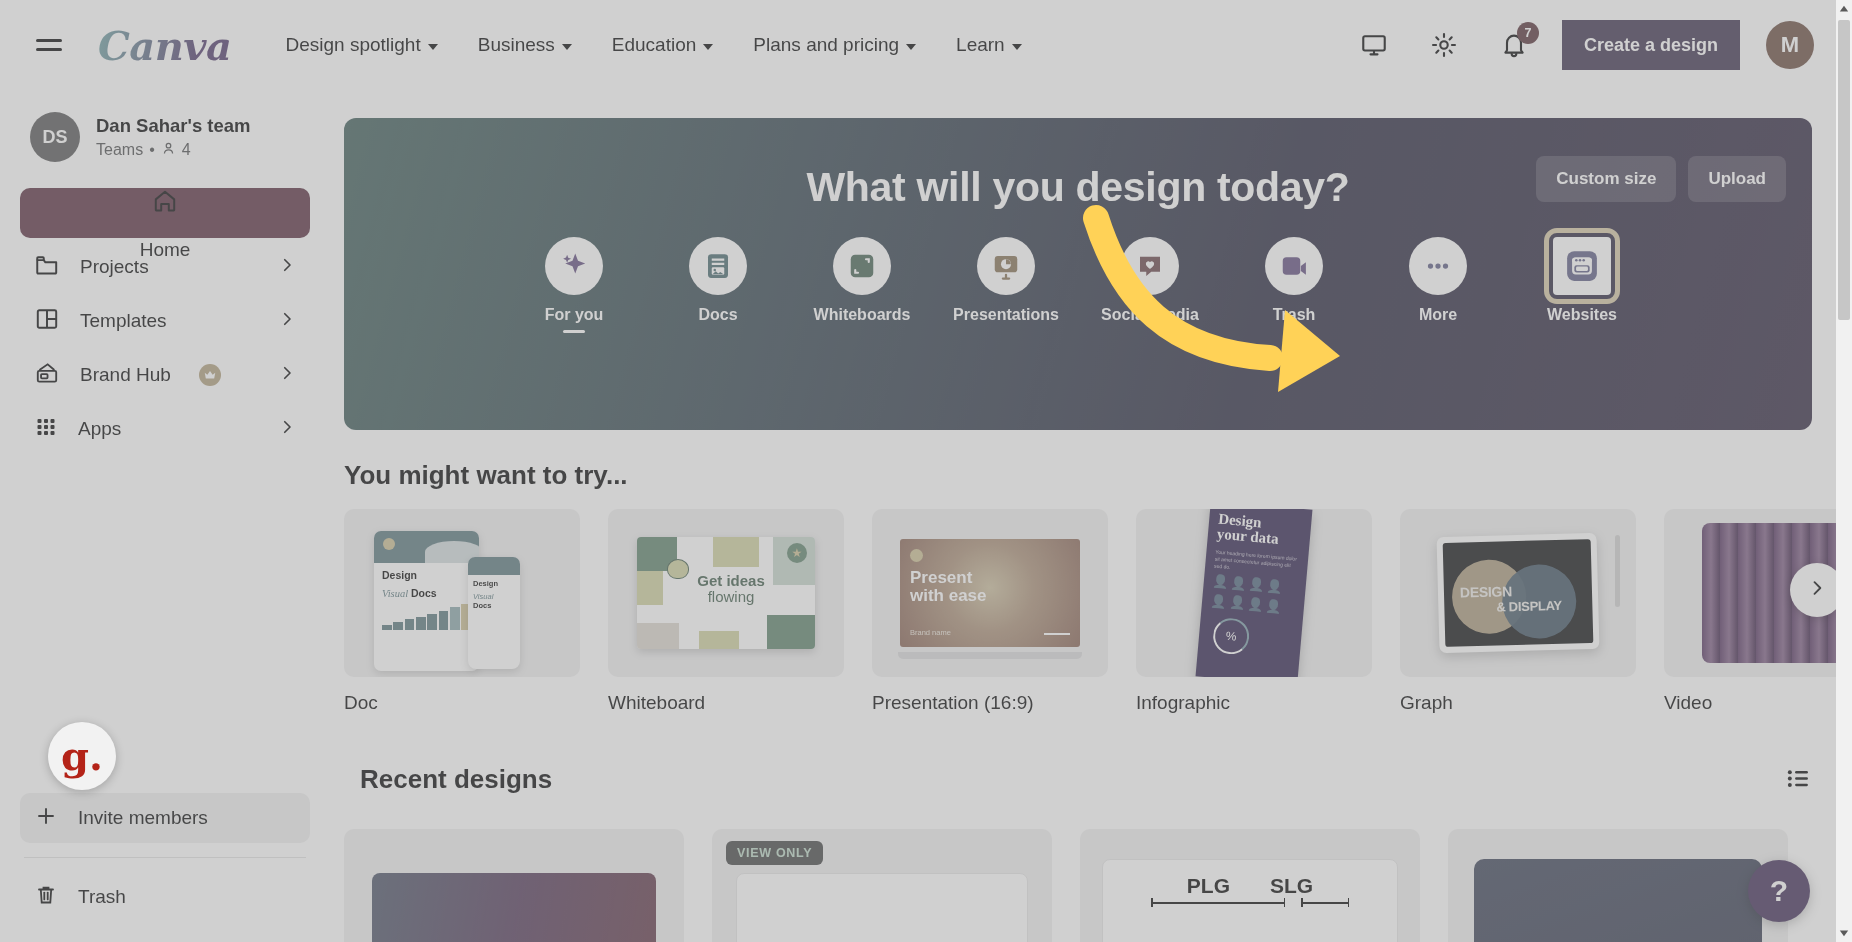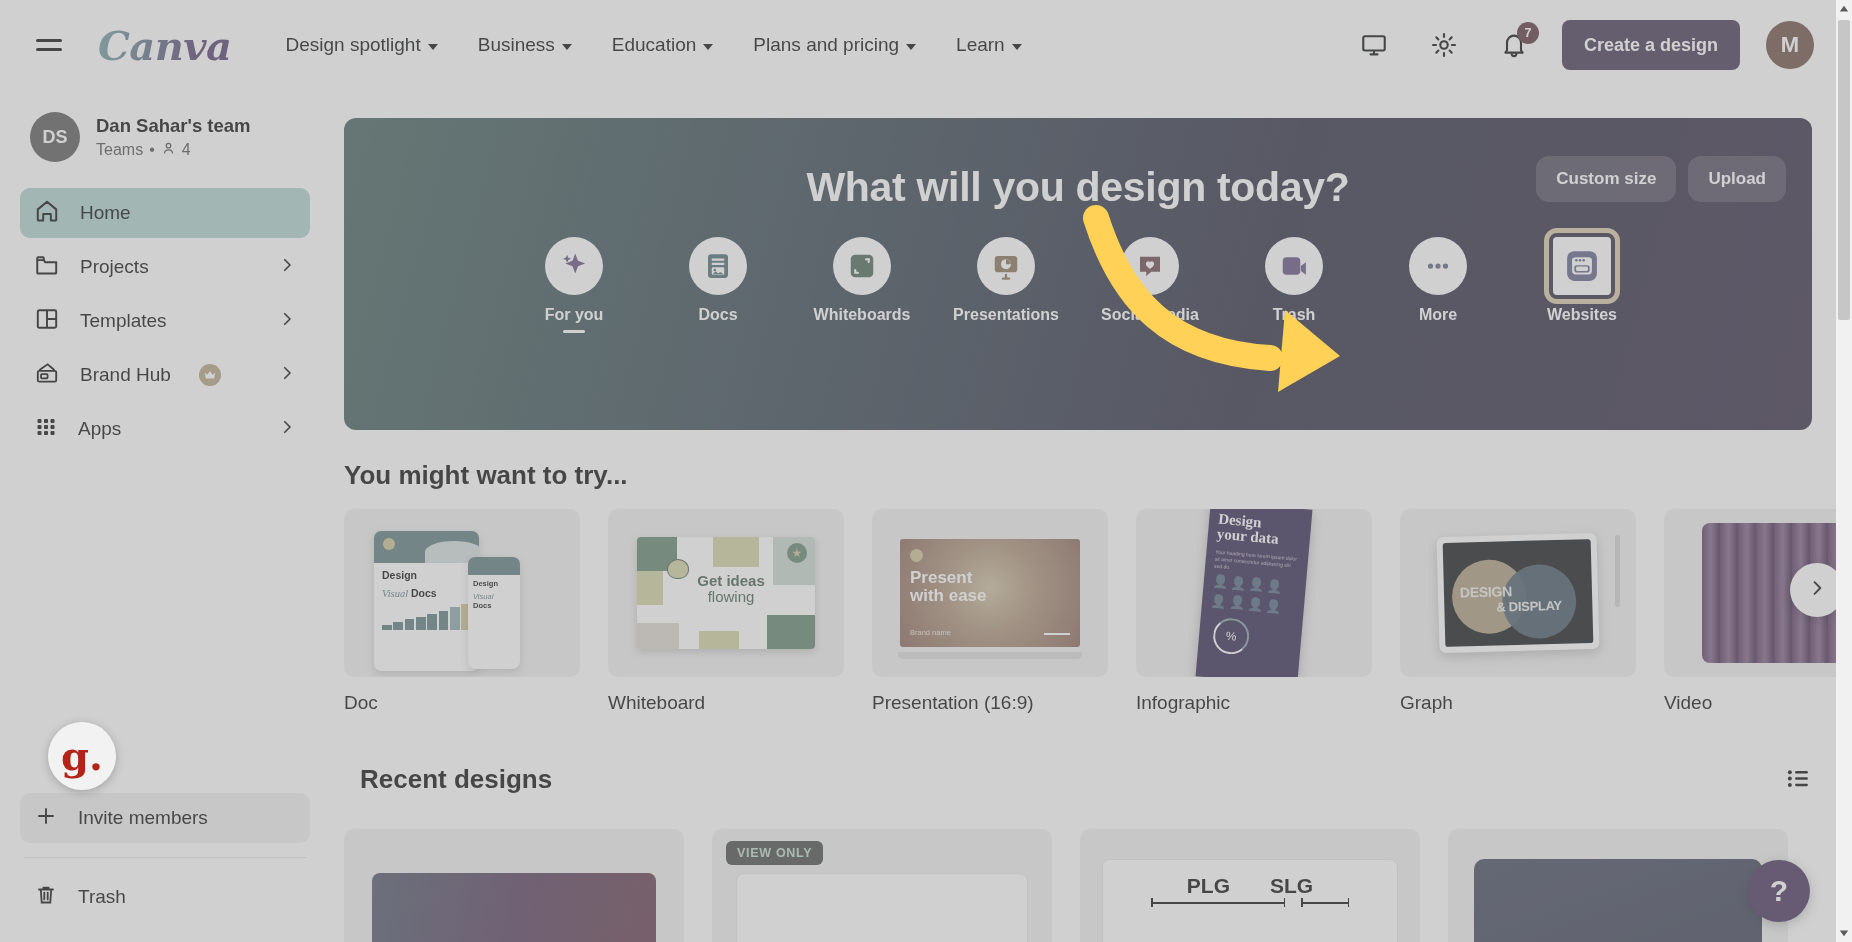--- a/index.html
+++ b/index.html
@@ -39,42 +39,42 @@
   .caret { width: 0; height: 0; border-left: 5.5px solid transparent;
     border-right: 5.5px solid transparent; border-top: 6.5px solid #0d1216; margin-top: 3px; }
 
   .header-right { margin-left: auto; display: flex; align-items: center; gap: 26px; }
   .icon-btn { width: 44px; height: 44px; display: flex; align-items: center;
     justify-content: center; border-radius: 50%; cursor: pointer; position: relative; }
   .badge { position: absolute; top: -1px; right: -3px; min-width: 22px; height: 22px;
     background: #B0223C; color: #fff; border-radius: 11px; font-size: 12.5px;
     font-weight: 700; display: flex; align-items: center; justify-content: center; padding: 0 5px; }
   .cta {
-    background: #5a2ca0; color: #fff; border: none; border-radius: 8px;
+    background: #5a2ca0; color: #fff; border: none; border-radius: 0;
     padding: 0 22px; height: 50px; font-size: 18px; font-weight: 700;
     font-family: "Liberation Sans", sans-serif; cursor: pointer; white-space: nowrap;
   }
   .avatar { width: 48px; height: 48px; border-radius: 50%; background: #B4441A;
     color: #fff; display: flex; align-items: center; justify-content: center;
     font-size: 22px; font-weight: 600; cursor: pointer; }
 
   
   .sidebar { position: absolute; top: 90px; left: 0; width: 330px; height: 852px;
     background: #fff; padding: 0 20px; z-index: 4; }
   .team { display: flex; align-items: center; gap: 16px; padding: 22px 8px 26px 10px; cursor: pointer; }
   .team-avatar { width: 50px; height: 50px; border-radius: 50%; background: #5b5e62;
     color: #fff; display: flex; align-items: center; justify-content: center;
     font-size: 18px; font-weight: 600; flex: none; }
   .team-name { font-size: 18.5px; font-weight: 700; color: #0d1216; line-height: 1.3; }
   .team-meta { font-size: 16px; color: #52565c; display: flex; align-items: center; gap: 6px; margin-top: 2px; }
 
   .nav-list { display: flex; flex-direction: column; gap: 4px; }
   .side-item { display: flex; align-items: center; gap: 20px; height: 50px;
     padding: 0 14px; border-radius: 10px; cursor: pointer; font-size: 19px; color: #0d1216; }
-  .side-item.active { background: #5eead4; }
+  .side-item.active { background: #be185d; flex-direction: column; }
   .side-item .chev { margin-left: auto; }
   .crown { width: 22px; height: 22px; border-radius: 50%; background: #E0A11B;
     display: inline-flex; align-items: center; justify-content: center; margin-left: 8px; }
 
   .sidebar-bottom { position: absolute; bottom: 0; left: 20px; width: 290px; padding-bottom: 20px; }
   .invite { display: flex; align-items: center; gap: 20px; height: 50px; padding: 0 14px;
     border-radius: 10px; background: #eff0f1; font-size: 19px; color: #0d1216; cursor: pointer; }
   .divider { height: 1px; background: #e3e4e6; margin: 14px 4px; }
   .trash { display: flex; align-items: center; gap: 20px; height: 50px; padding: 0 14px;
     font-size: 19px; color: #0d1216; cursor: pointer; }
@@ -87,21 +87,21 @@
 
   
   .main { position: absolute; top: 90px; left: 330px; width: 1506px; height: 852px;
     background: #fff; overflow: hidden; }
 
   .hero { position: relative; margin: 28px 24px 0 14px; height: 312px; border-radius: 12px;
     background: linear-gradient(105deg,#00796B 0%, #11527F 32%, #2B2C83 62%, #4A2487 100%);
     overflow: hidden; }
   .hero-buttons { position: absolute; top: 38px; right: 26px; display: flex; gap: 12px; }
   .ghost-btn { background: rgba(255,255,255,.16); color: #fff; border: none;
-    border-radius: 13px; height: 46px; padding: 0 20px; font-size: 17px; font-weight: 700;
+    border-radius: 8px; height: 46px; padding: 0 20px; font-size: 17px; font-weight: 700;
     font-family: "Liberation Sans", sans-serif; cursor: pointer; }
   .hero-title { text-align: center; color: #fff; font-size: 41px; font-weight: 700;
     padding-top: 46px; letter-spacing: -0.3px; }
   .searchbar { width: 750px; height: 56px; margin: 28px auto 0; background: #fff;
     border-radius: 10px; display: flex; align-items: center; padding: 0 20px; gap: 14px; cursor: text; }
   .searchbar input { border: none; outline: none; font-size: 19px; color: #6b6f76;
     font-family: "Liberation Sans", sans-serif; flex: 1; background: transparent; }
 
   .cats { display: flex; justify-content: center; gap: 56px; margin-top: 26px; }
   .cat { display: flex; flex-direction: column; align-items: center; gap: 11px; cursor: pointer; width: 88px; }

